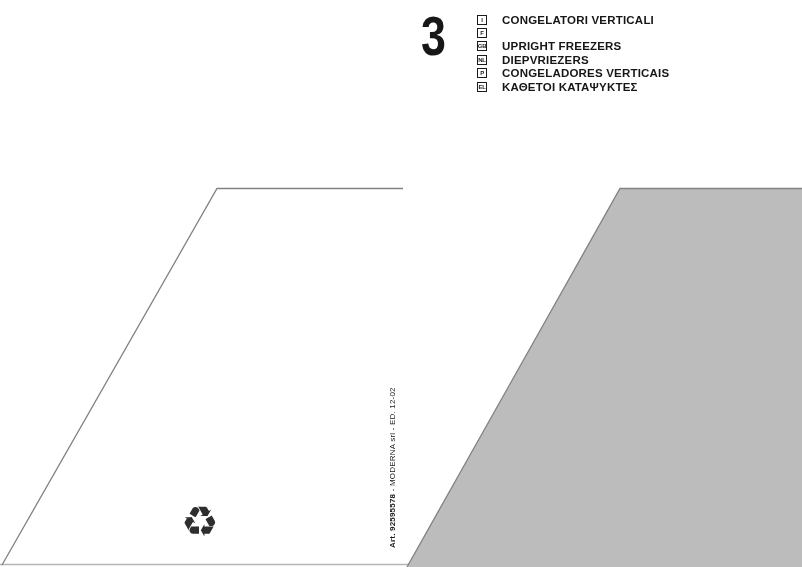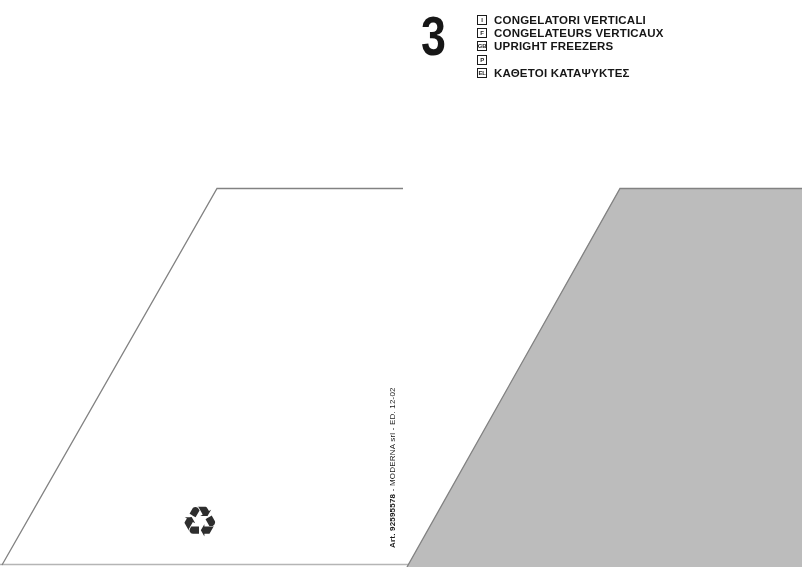--- a/index.html
+++ b/index.html
@@ -37,21 +37,21 @@
   
   #language-list {
     position: absolute;
     left: 477px;
     top: 13px;
   }
   .lang-row {
     display: flex;
     align-items: center;
     height: 13.4px;
-    column-gap: 7px;
+    column-gap: 15px;
   }
   .lang-code-box {
     width: 10px;
     height: 10px;
     box-sizing: border-box;
     border: 1px solid #1b1b1b;
     display: flex;
     align-items: center;
     justify-content: center;
     font-size: 6px;
@@ -109,28 +109,32 @@
 
   <div id="section-number">3</div>
 
   <div id="language-list">
     <div class="lang-row">
       <span class="lang-code-box">I</span>
       <span class="lang-label">CONGELATORI VERTICALI</span>
     </div>
     <div class="lang-row">
       <span class="lang-code-box">F</span>
-      <span class="lang-label">CONGELATEURS VERTICAUX</span>
     </div>
     <div class="lang-row">
       <span class="lang-code-box">GB</span>
       <span class="lang-label">UPRIGHT FREEZERS</span>
     </div>
     <div class="lang-row">
+      <span class="lang-code-box">NL</span>
+      <span class="lang-label">DIEPVRIEZERS</span>
+    </div>
+    <div class="lang-row">
       <span class="lang-code-box">P</span>
+      <span class="lang-label">CONGELADORES VERTICAIS</span>
     </div>
     <div class="lang-row">
       <span class="lang-code-box">EL</span>
       <span class="lang-label">ΚΑΘΕΤΟΙ ΚΑΤΑΨΥΚΤΕΣ</span>
     </div>
   </div>
 
   <div id="spine-text">
     <span class="spine-bold">Art. 92595578</span><span> - MODERNA srl - ED. 12-02</span>
   </div>

